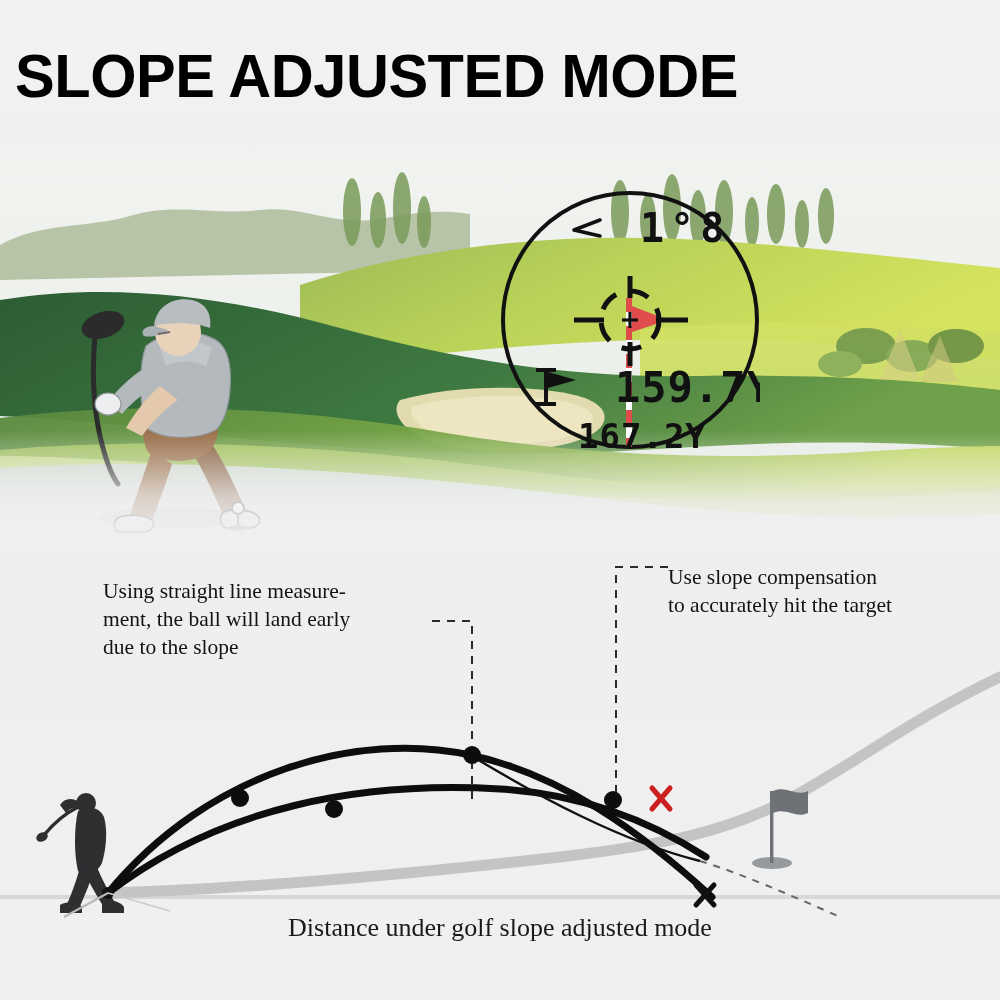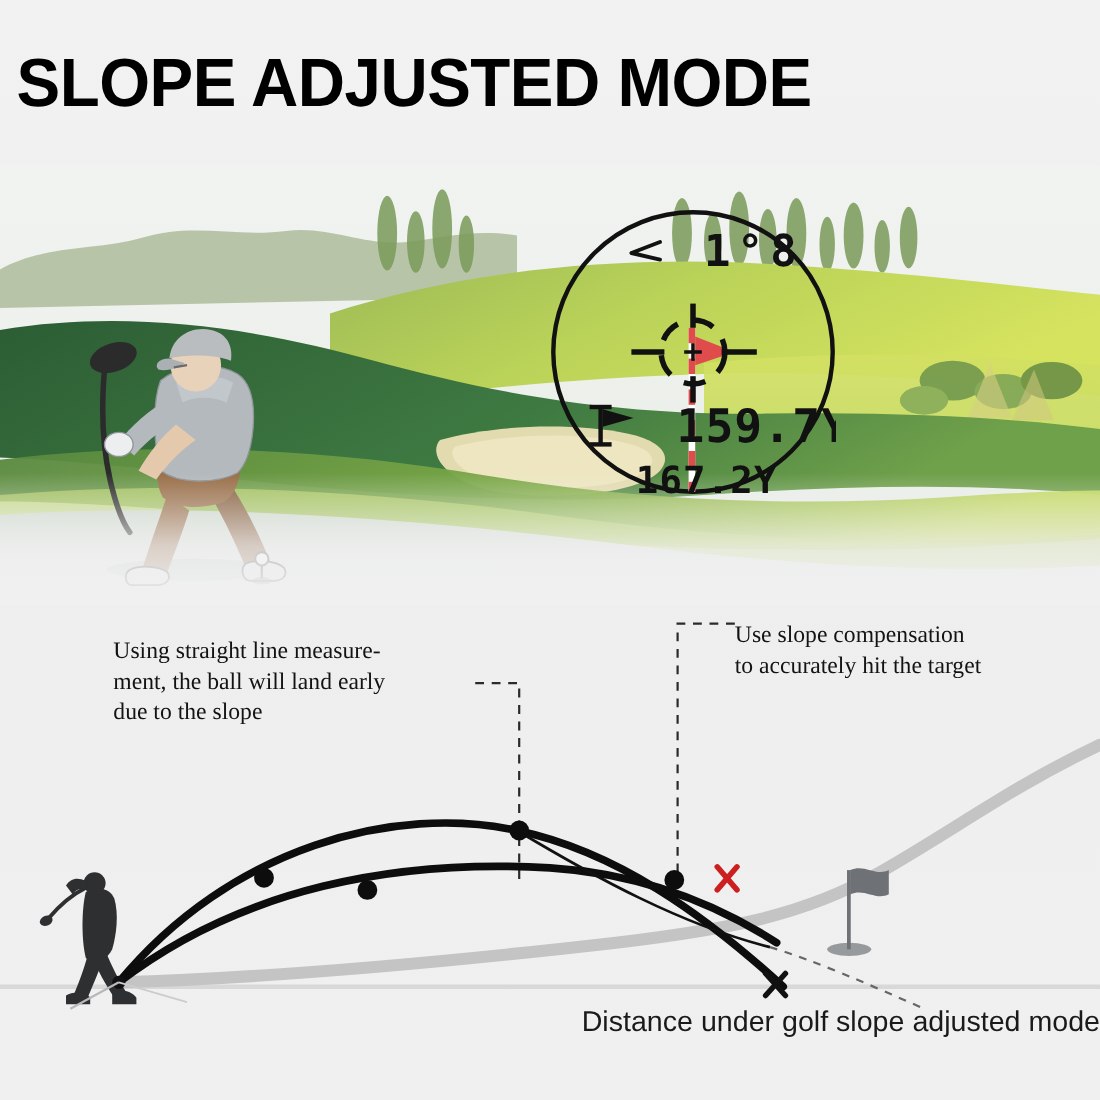--- a/index.html
+++ b/index.html
@@ -84,22 +84,22 @@
     line-height: 28px;
     white-space: pre-line;
   }
   #anno-left  { left: 103px; top: 577px; width: 330px; }
   #anno-right { left: 668px; top: 563px; width: 320px; }
 
   #caption {
     position: absolute;
     left: 0; right: 0;
     top: 913px;
-    text-align: right;
-    font-family: Liberation Sans, sans-serif;
+    text-align: center;
+    font-family: Liberation Serif, serif;
     font-size: 26px;
     color: #1a1a1a;
   }
 
   
   .seg {
     font-family: "DejaVu Sans Mono", monospace;
     fill: #111111;
     font-weight: bold;
   }

